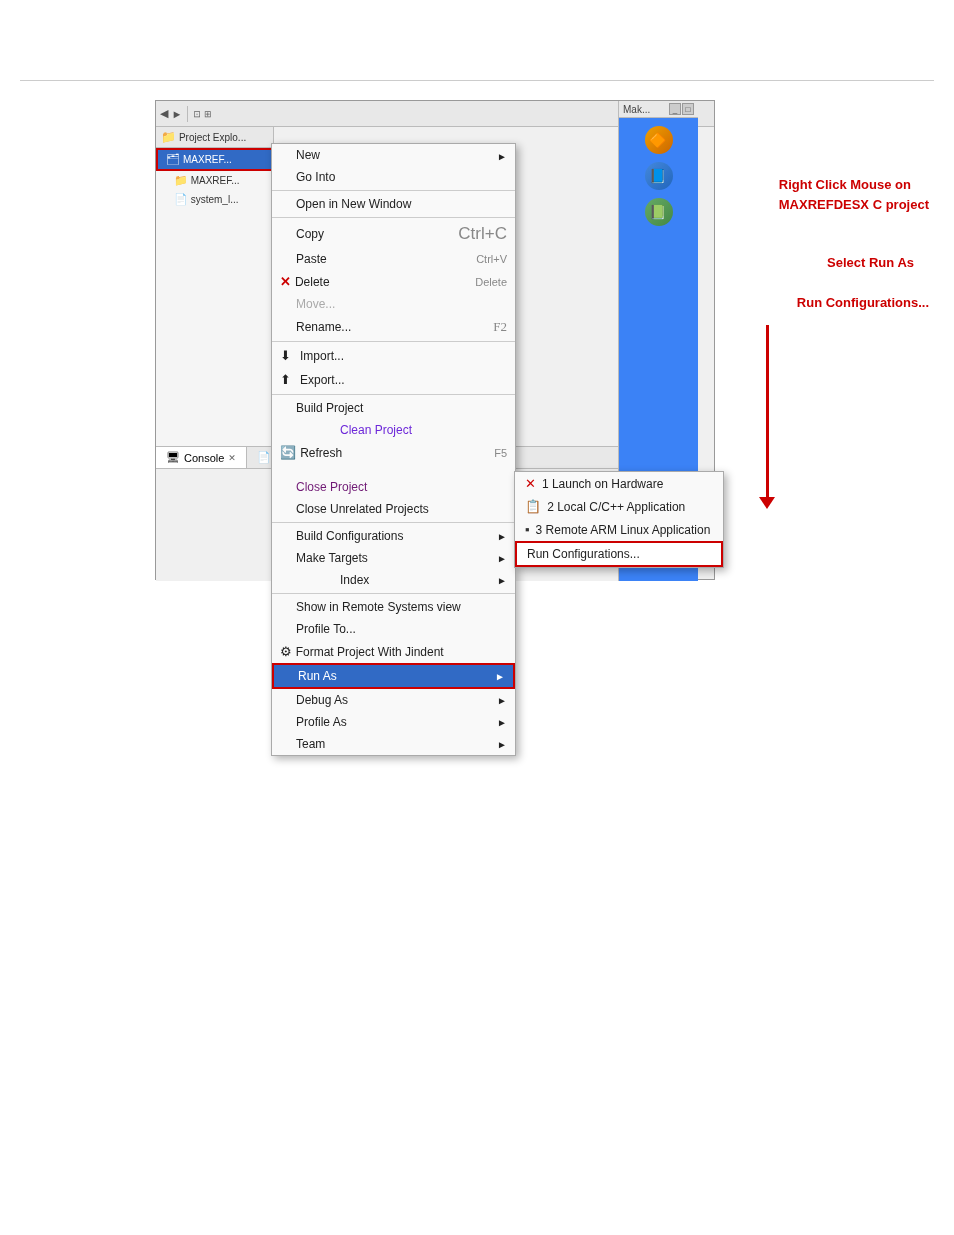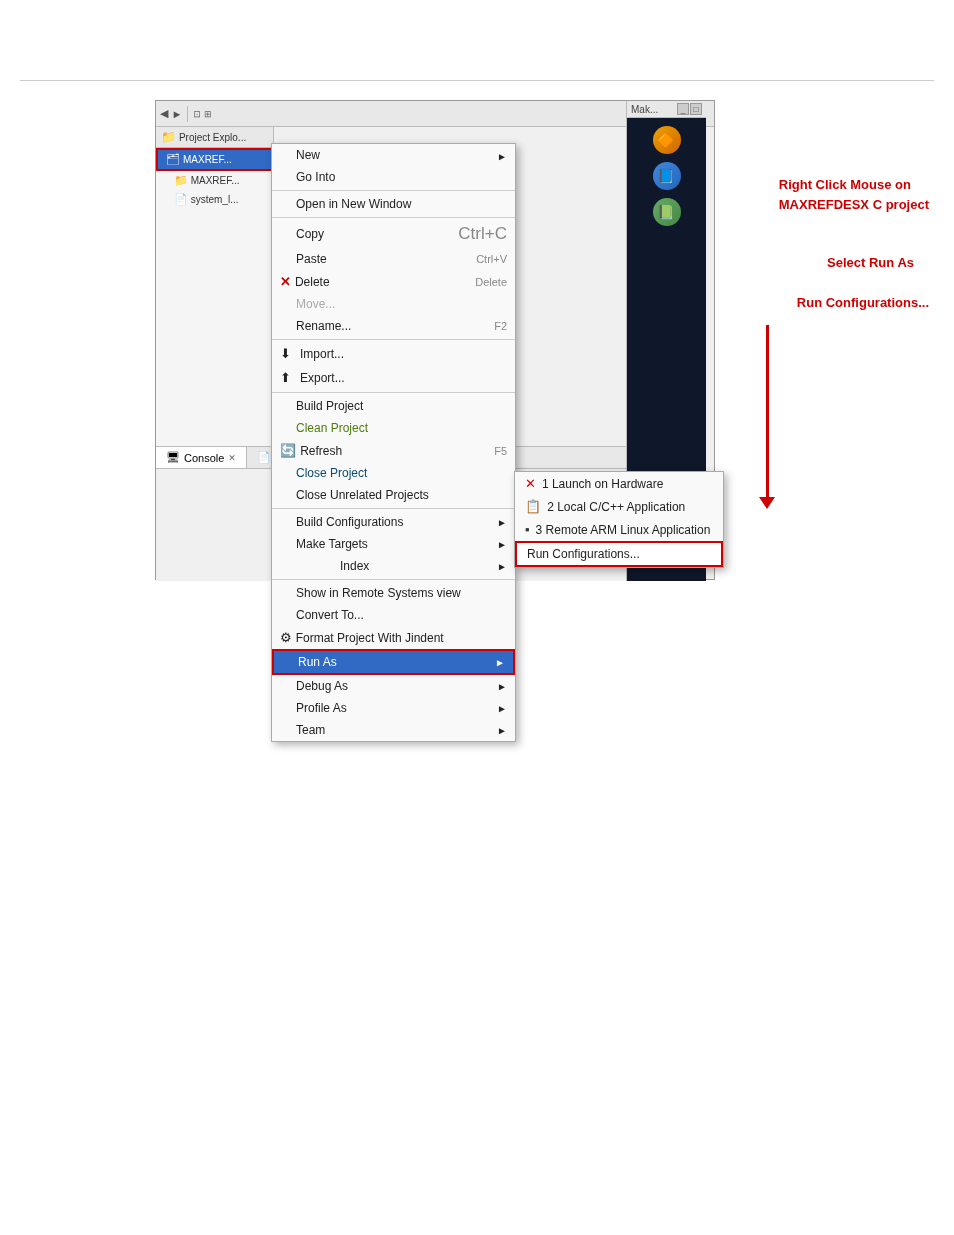--- a/index.html
+++ b/index.html
@@ -116,52 +116,52 @@
       </div>
       <span style="color:#888;font-size:11px;">Delete</span>
     </div>
 
     <div style="padding:4px 8px 4px 24px;display:flex;justify-content:space-between;align-items:center;cursor:default;color:#aaa;">
       <span>Move...</span>
     </div>
 
     <div style="padding:4px 8px 4px 24px;display:flex;justify-content:space-between;align-items:center;cursor:pointer;color:#222;">
       <span>Rename...</span>
-      <span style="color:#888;font-size:11px;">F2</span>
+      <span style="color:#888;font-size:13px;font-family:Liberation Serif, serif;">F2</span>
     </div>
     <div style="height:1px;background:#ccc;margin:2px 0;"></div>
 
     <div style="padding:4px 8px 4px 8px;display:flex;align-items:center;gap:4px;cursor:pointer;color:#222;">
       <span style="width:16px;height:16px;display:inline-block;font-size:13px;">⬇</span>
       <span>Import...</span>
     </div>
 
     <div style="padding:4px 8px 4px 8px;display:flex;align-items:center;gap:4px;cursor:pointer;color:#222;">
       <span style="width:16px;height:16px;display:inline-block;font-size:13px;">⬆</span>
       <span>Export...</span>
     </div>
     <div style="height:1px;background:#ccc;margin:2px 0;"></div>
 
     <div style="padding:4px 8px 4px 24px;cursor:pointer;color:#222;">
       <span>Build Project</span>
     </div>
 
-    <div style="padding:4px 8px 4px 24px;cursor:pointer;color:#4d7c0f;">
+    <div style="padding:4px 8px 4px 24px;cursor:pointer;color:#6d28d9;margin-left:44px;">
       <span>Clean Project</span>
     </div>
 
     <div style="padding:4px 8px 4px 8px;display:flex;justify-content:space-between;align-items:center;cursor:pointer;color:#222;">
       <div style="display:flex;align-items:center;gap:4px;">
         <span style="font-size:13px;">🔄</span>
         <span>Refresh</span>
       </div>
       <span style="color:#888;font-size:11px;">F5</span>
     </div>
 
-    <div style="padding:4px 8px 4px 24px;cursor:pointer;color:#0c4a6e;">
+    <div style="padding:4px 8px 4px 24px;cursor:pointer;color:#701a75;margin-top:12px;">
       <span>Close Project</span>
     </div>
 
     <div style="padding:4px 8px 4px 24px;cursor:pointer;color:#222;">
       <span>Close Unrelated Projects</span>
     </div>
     <div style="height:1px;background:#ccc;margin:2px 0;"></div>
 
     <div style="padding:4px 8px 4px 24px;display:flex;justify-content:space-between;align-items:center;cursor:pointer;color:#222;">
       <span>Build Configurations</span>
@@ -177,21 +177,21 @@
       <span>Index</span>
       <span style="font-size:10px;">►</span>
     </div>
     <div style="height:1px;background:#ccc;margin:2px 0;"></div>
 
     <div style="padding:4px 8px 4px 24px;cursor:pointer;color:#222;">
       <span>Show in Remote Systems view</span>
     </div>
 
     <div style="padding:4px 8px 4px 24px;cursor:pointer;color:#222;">
-      <span>Convert To...</span>
+      <span>Profile To...</span>
     </div>
 
     <div style="padding:4px 8px 4px 8px;display:flex;align-items:center;gap:4px;cursor:pointer;color:#222;">
       <span style="font-size:13px;">⚙</span>
       <span>Format Project With Jindent</span>
     </div>
 
     <div style="padding:4px 8px 4px 24px;display:flex;justify-content:space-between;align-items:center;cursor:pointer;background:#316ac5;color:white;border:2px solid #cc0000;">
       <span>Run As</span>
       <span style="font-size:10px;">►</span>
@@ -242,21 +242,21 @@
         <span style="font-size:11px;">📄</span>
         <span>Properties</span>
       </div>
       <div style="padding:2px 10px;font-size:11px;cursor:pointer;display:flex;align-items:center;gap:4px;border-right:1px solid #bbb;height:100%;background:#e8e8e8;">
         <span style="font-size:11px;">⚑</span>
         <span>1</span>
       </div>
     </div>
   </div>
 
-  <div style="position:absolute;top:0;right:8px;width:80px;height:480px;background:#0f172a;border-left:1px solid #bbb;">
+  <div style="position:absolute;top:0;right:16px;width:80px;height:480px;background:#3b82f6;border-left:1px solid #bbb;">
     <div style="background:#e8e8e8;padding:2px 4px;border-bottom:1px solid #bbb;font-size:10px;color:#444;display:flex;align-items:center;justify-content:space-between;">
       <span>Mak...</span>
       <div style="display:flex;gap:1px;">
         <span style="width:12px;height:12px;background:#ccc;border:1px solid #999;display:flex;align-items:center;justify-content:center;font-size:8px;cursor:pointer;">_</span>
         <span style="width:12px;height:12px;background:#ccc;border:1px solid #999;display:flex;align-items:center;justify-content:center;font-size:8px;cursor:pointer;">□</span>
       </div>
     </div>
     <div style="width:28px;height:28px;margin:8px auto;border-radius:50%;background:linear-gradient(135deg,#f0a000,#cc6600);display:flex;align-items:center;justify-content:center;color:white;font-size:14px;">🔶</div>
     <div style="width:28px;height:28px;margin:8px auto;border-radius:50%;background:linear-gradient(135deg,#4488dd,#2266bb);display:flex;align-items:center;justify-content:center;color:white;font-size:14px;">📘</div>
     <div style="width:28px;height:28px;margin:8px auto;border-radius:50%;background:linear-gradient(135deg,#66aa66,#448844);display:flex;align-items:center;justify-content:center;color:white;font-size:14px;">📗</div>

